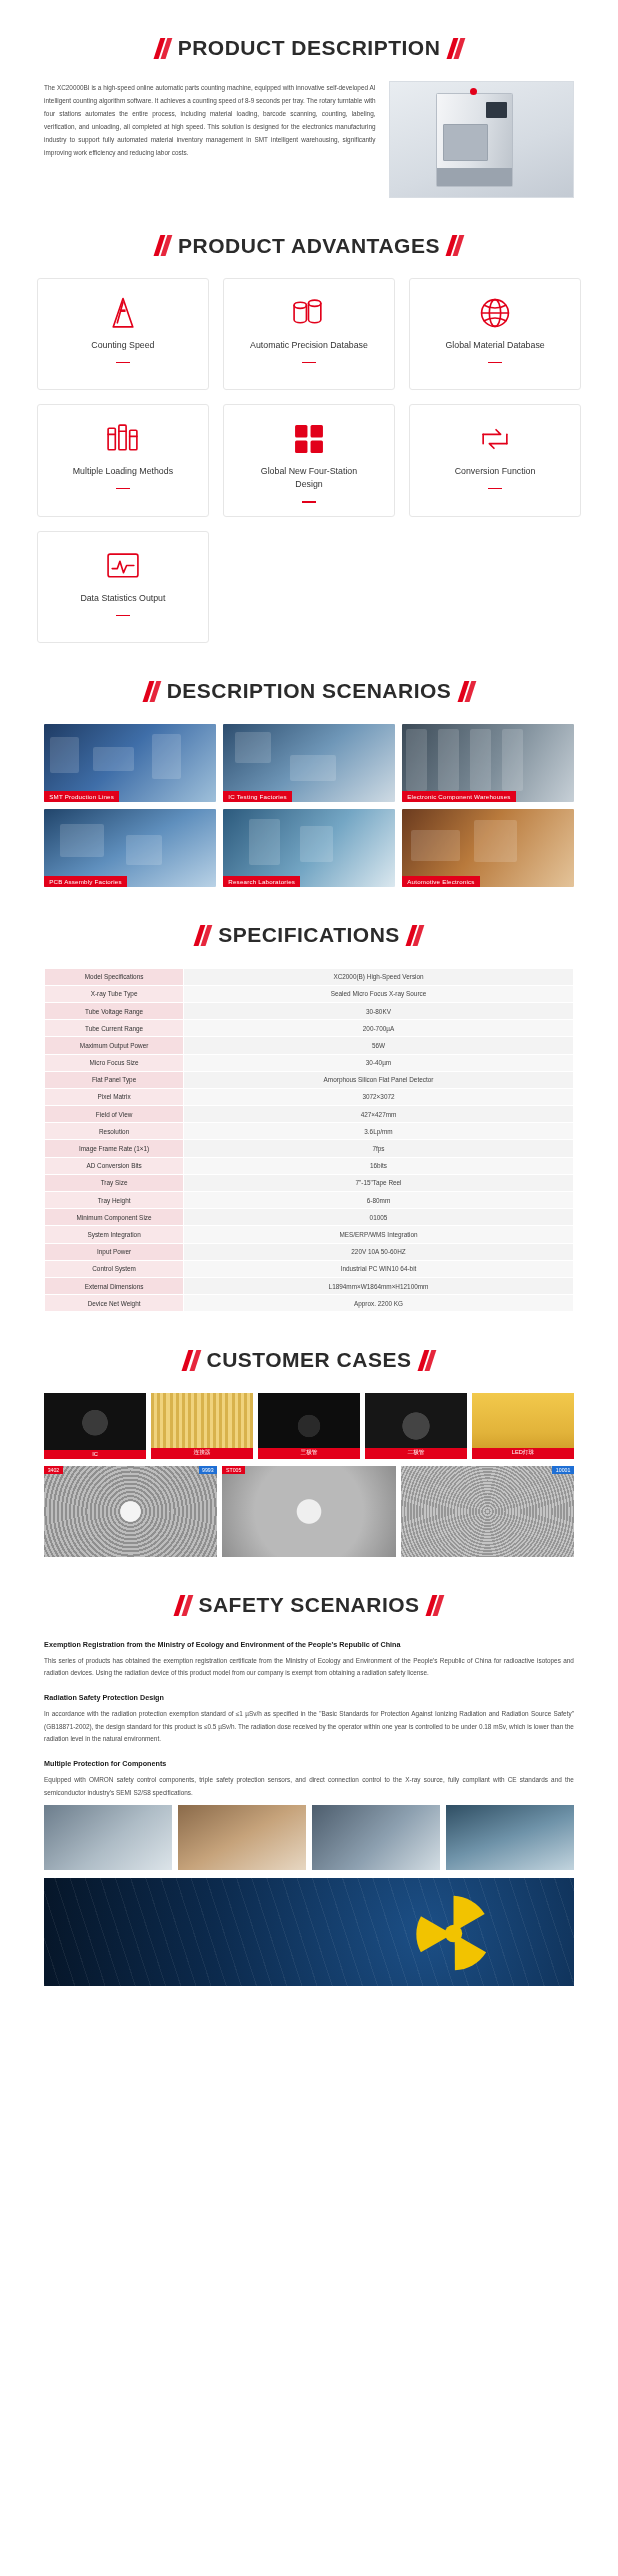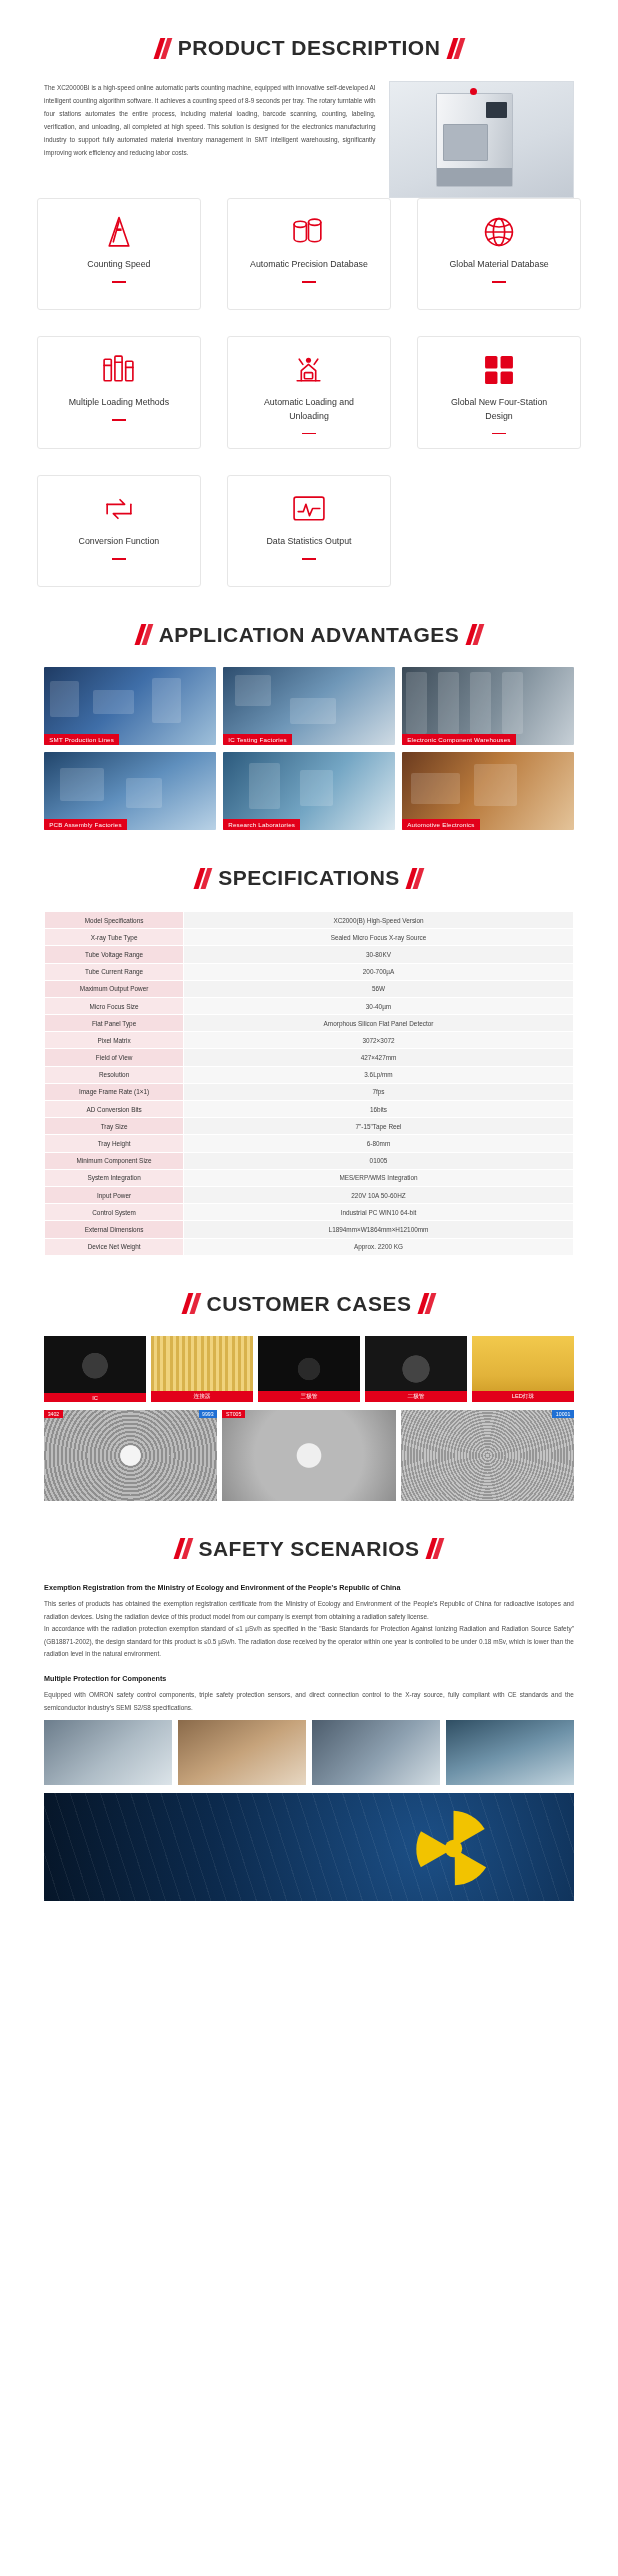--- a/index.html
+++ b/index.html
@@ -80,21 +80,21 @@
   .machine .lamp {
     position: absolute; left: 33px; top: -6.2px;
     width: 7.2px; height: 7.2px; border-radius: 50%;
     background: #e2001a;
   }
 
   
   .adv-grid {
     display: grid;
     grid-template-columns: repeat(3, 1fr);
-    gap: 26px;
+    gap: 14px;
     padding: 0 13.4px;
   }
   .adv-card {
     border: 0.5px solid #e6e6e6;
     border-radius: 3.1px;
     padding: 14.4px 7.2px 13.4px;
     text-align: center;
     min-height: 112px;
     display: flex;
     flex-direction: column;
@@ -284,20 +284,31 @@
     <div class="desc-img">
       <div class="machine">
         <span class="lamp"></span>
         <span class="screen"></span>
         <span class="door"></span>
         <span class="base"></span>
       </div>
     </div>
   </div>
 
+  <div class="sec-head">
+    <span class="slash-group">
+        <i class="slash"></i>
+        <i class="slash s2"></i>
+      </span>
+    <h2>PRODUCT ADVANTAGES</h2>
+    <span class="slash-group">
+        <i class="slash"></i>
+        <i class="slash s2"></i>
+      </span>
+  </div>
 
   <div class="adv-grid">
 
     <div class="adv-card">
       <div class="adv-icon">
         <svg width="32" height="34" viewBox="0 0 62 66">
             <polygon class="ic-red" points="31,5 50,60 12,60"></polygon>
             <line class="ic-red" x1="31" y1="12" x2="20" y2="52"></line>
             <rect class="ic-red-f" x="26" y="26" width="10" height="5"></rect>
           </svg>
@@ -341,34 +352,20 @@
             <rect class="ic-red" x="50" y="16" width="14" height="38" rx="2"></rect>
             <line class="ic-red" x1="8" y1="24" x2="22" y2="24"></line>
             <line class="ic-red" x1="29" y1="18" x2="43" y2="18"></line>
             <line class="ic-red" x1="50" y1="28" x2="64" y2="28"></line>
           </svg>
       </div>
       <div class="adv-title">Multiple Loading Methods</div>
       <div class="adv-rule"></div>
     </div>
 
-    <div class="adv-card">
-      <div class="adv-icon">
-        <svg width="37" height="34" viewBox="0 0 72 66">
-            <path class="ic-red" d="M14 54h44"></path>
-            <path class="ic-red" d="M22 54V34l14-12 14 12v20"></path>
-            <circle class="ic-red-f" cx="36" cy="14" r="5"></circle>
-            <line class="ic-red" x1="25" y1="22" x2="18" y2="12"></line>
-            <line class="ic-red" x1="47" y1="22" x2="54" y2="12"></line>
-            <rect class="ic-red" x="28" y="38" width="16" height="12" rx="2"></rect>
-          </svg>
-      </div>
-      <div class="adv-title">Automatic Loading and Unloading</div>
-      <div class="adv-rule"></div>
-    </div>
 
     <div class="adv-card">
       <div class="adv-icon">
         <svg width="32" height="32" viewBox="0 0 62 62">
             <rect class="ic-red-f" x="4" y="4" width="24" height="24" rx="3"></rect>
             <rect class="ic-red-f" x="34" y="4" width="24" height="24" rx="3"></rect>
             <rect class="ic-red-f" x="4" y="34" width="24" height="24" rx="3"></rect>
             <rect class="ic-red-f" x="34" y="34" width="24" height="24" rx="3"></rect>
           </svg>
       </div>
@@ -401,21 +398,21 @@
       <div class="adv-rule"></div>
     </div>
 
   </div>
 
   <div class="sec-head">
     <span class="slash-group">
         <i class="slash"></i>
         <i class="slash s2"></i>
       </span>
-    <h2>APPLICATION ADVANTAGES</h2>
+    <h2>DESCRIPTION SCENARIOS</h2>
     <span class="slash-group">
         <i class="slash"></i>
         <i class="slash s2"></i>
       </span>
   </div>
 
   <div class="app-grid">
     <div class="app-cell ph-a">
       <span class="blobs">
           <i style="left:6.2px;top:13.4px;width:29px;height:36px"></i>
@@ -614,20 +611,21 @@
     <span class="slash-group">
         <i class="slash"></i>
         <i class="slash s2"></i>
       </span>
   </div>
 
   <div class="safety">
     <h3>Exemption Registration from the Ministry of Ecology and Environment of the People's Republic of China</h3>
     <p>This series of products has obtained the exemption registration certificate from the Ministry of Ecology and Environment of the People's Republic of China for radioactive isotopes and radiation devices. Using the radiation device of this product model from our company is exempt from obtaining a radiation safety license.</p>
 
+    <h3>Radiation Safety Protection Design</h3>
     <p>In accordance with the radiation protection exemption standard of ≤1 µSv/h as specified in the "Basic Standards for Protection Against Ionizing Radiation and Radiation Source Safety" (GB18871-2002), the design standard for this product is ≤0.5 µSv/h. The radiation dose received by the operator within one year is controlled to be under 0.18 mSv, which is lower than the radiation level in the natural environment.</p>
 
     <h3>Multiple Protection for Components</h3>
     <p>Equipped with OMRON safety control components, triple safety protection sensors, and direct connection control to the X-ray source, fully compliant with CE standards and the semiconductor industry's SEMI S2/S8 specifications.</p>
 
   </div>
 
   <div class="radio-row">
     <div class="radio-cell r1"></div>
     <div class="radio-cell r2"></div>

